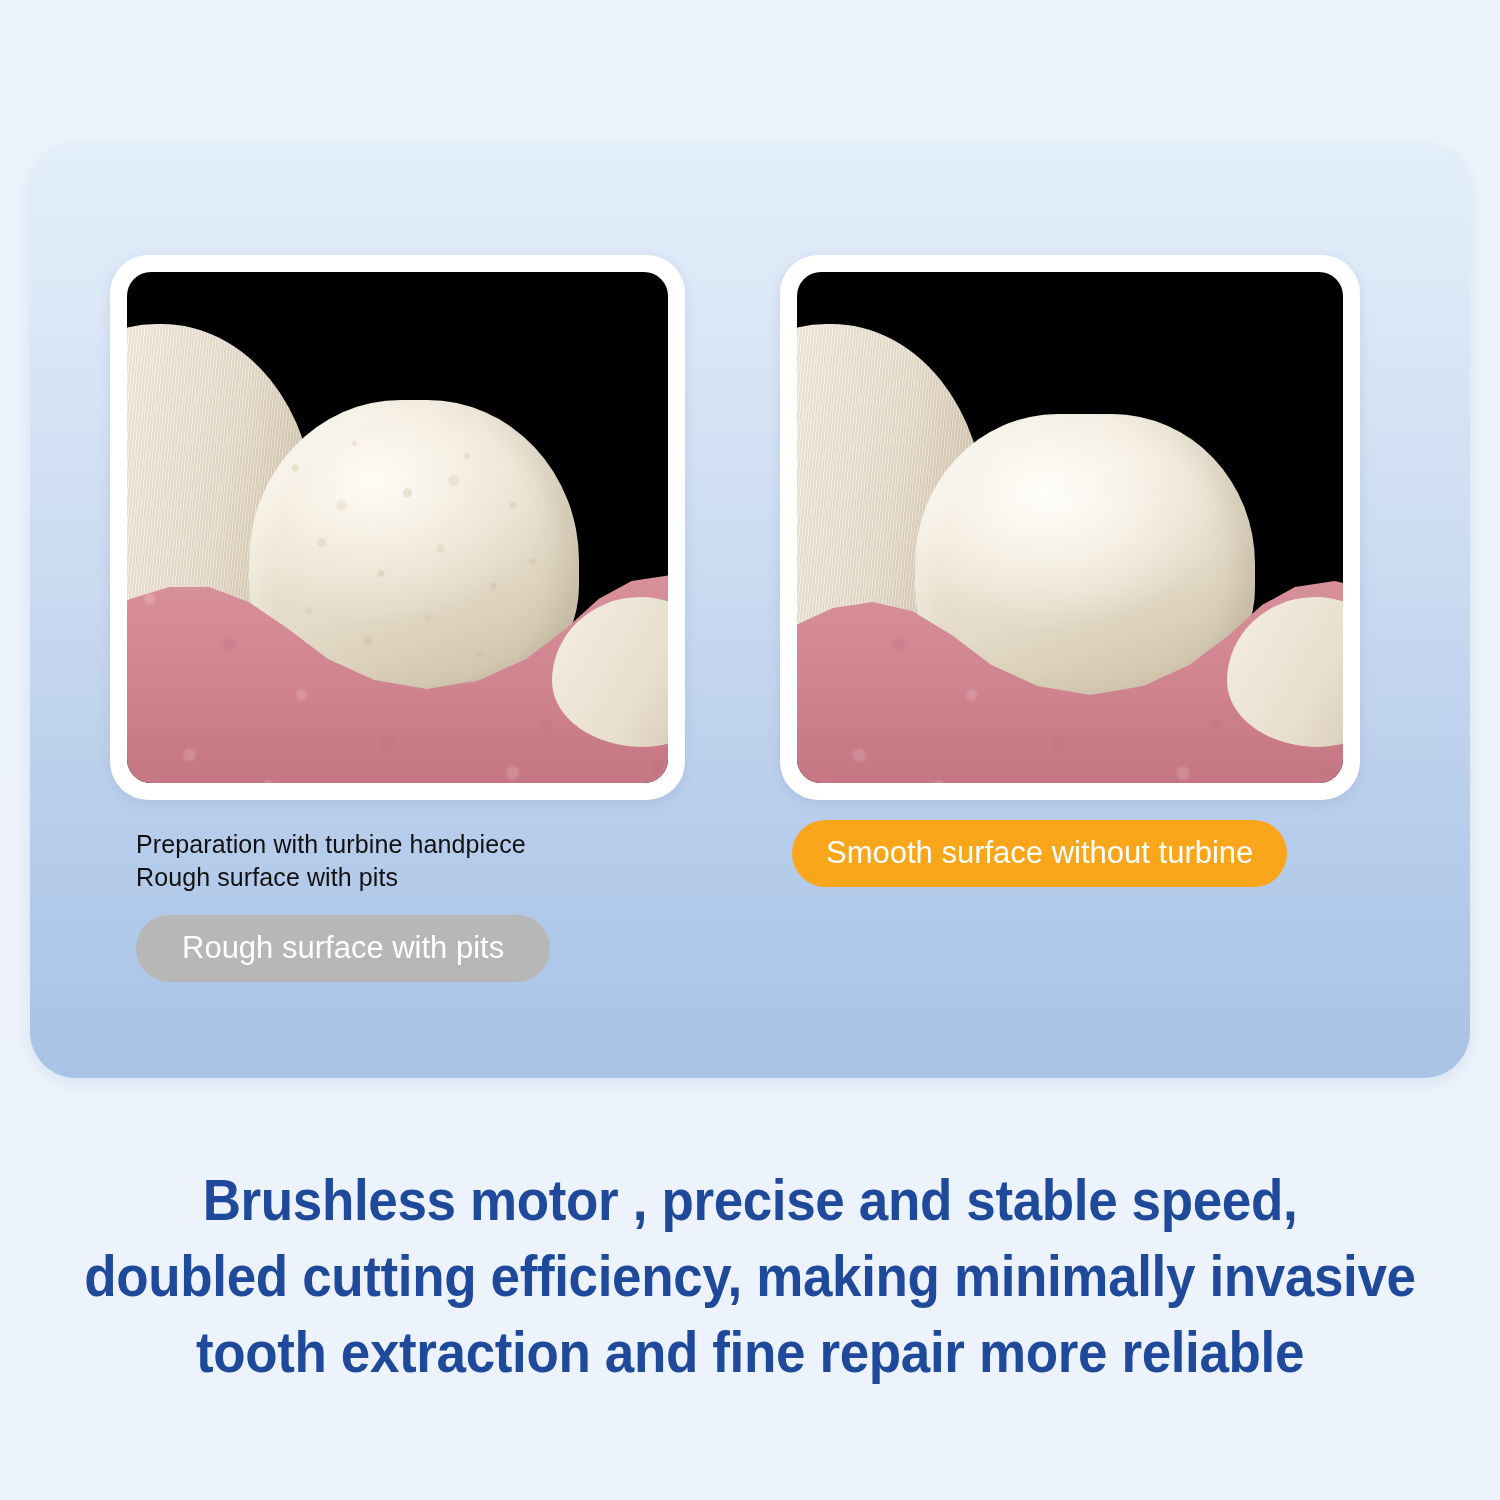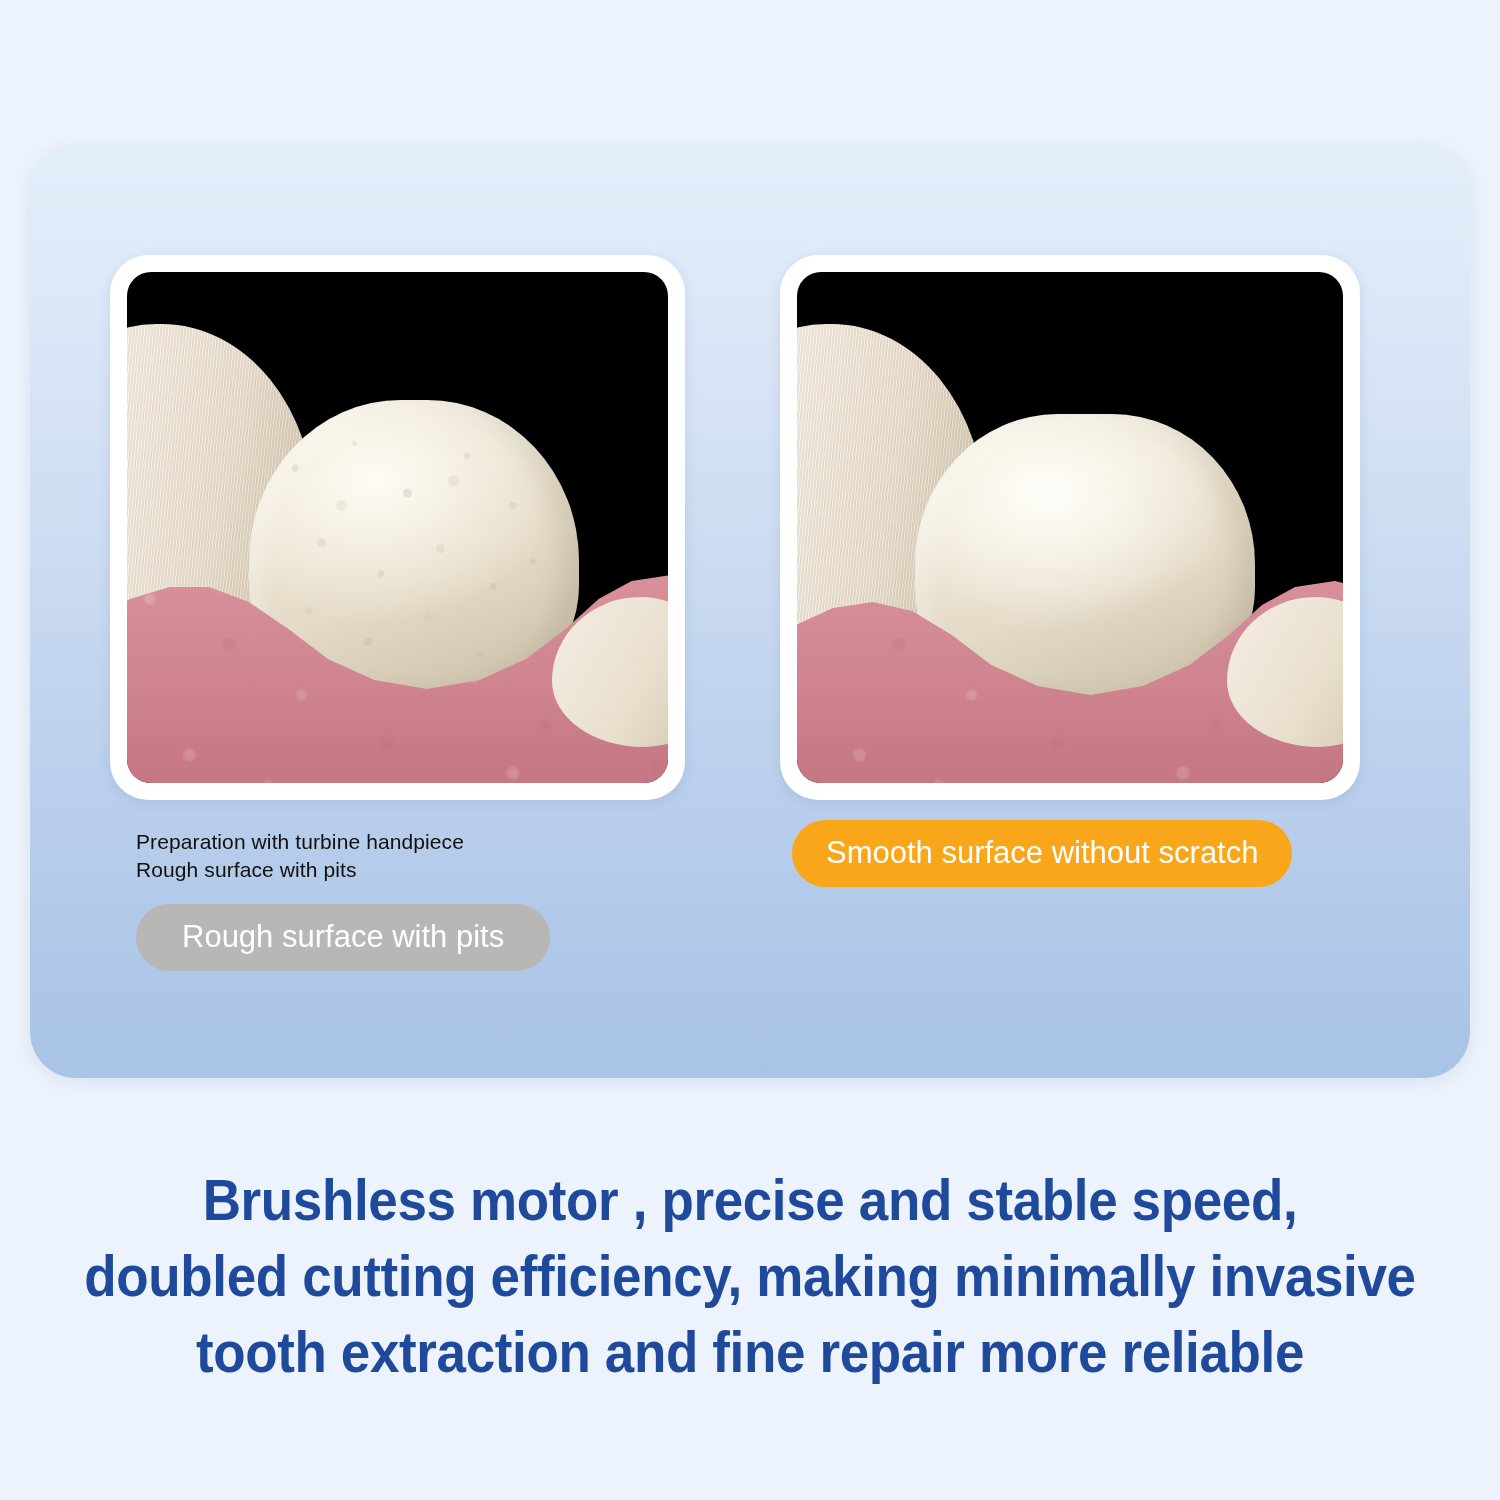--- a/index.html
+++ b/index.html
@@ -219,21 +219,21 @@
     border-radius: 52% 48% 46% 54% / 56% 50% 50% 44%;
     background: linear-gradient(120deg, #f4eee3 0%, #e8dfcd 55%, #cfc2ab 100%);
     filter: blur(0.5px);
   }
 
   
   .caption {
     margin-top: 28px;
     padding-left: 26px;
     color: #111111;
-    font-size: 21px;
+    font-size: 25px;
     line-height: 1.33;
     letter-spacing: 0.1px;
   }
   .panel-right .caption { padding-left: 40px; }
   .caption-line { display: block; white-space: nowrap; }
 
   
   .badge {
     display: inline-block;
     margin-top: 20px;
@@ -310,21 +310,21 @@
             <div class="tooth-smooth"></div>
           </div>
           <div class="gum">
             <div class="gum-texture"></div>
           </div>
           <div class="corner-tooth"></div>
         </div>
       </div>
 
 
-      <div class="badge badge-orange">Smooth surface without scratch</div>
+      <div class="badge badge-orange">Smooth surface without turbine</div>
     </div>
 
   </div>
 </div>
 
 <div class="headline">
   <span class="headline-line">Brushless motor , precise and stable speed,</span>
   <span class="headline-line">doubled cutting efficiency, making minimally invasive</span>
   <span class="headline-line">tooth extraction and fine repair more reliable</span>
 </div>

